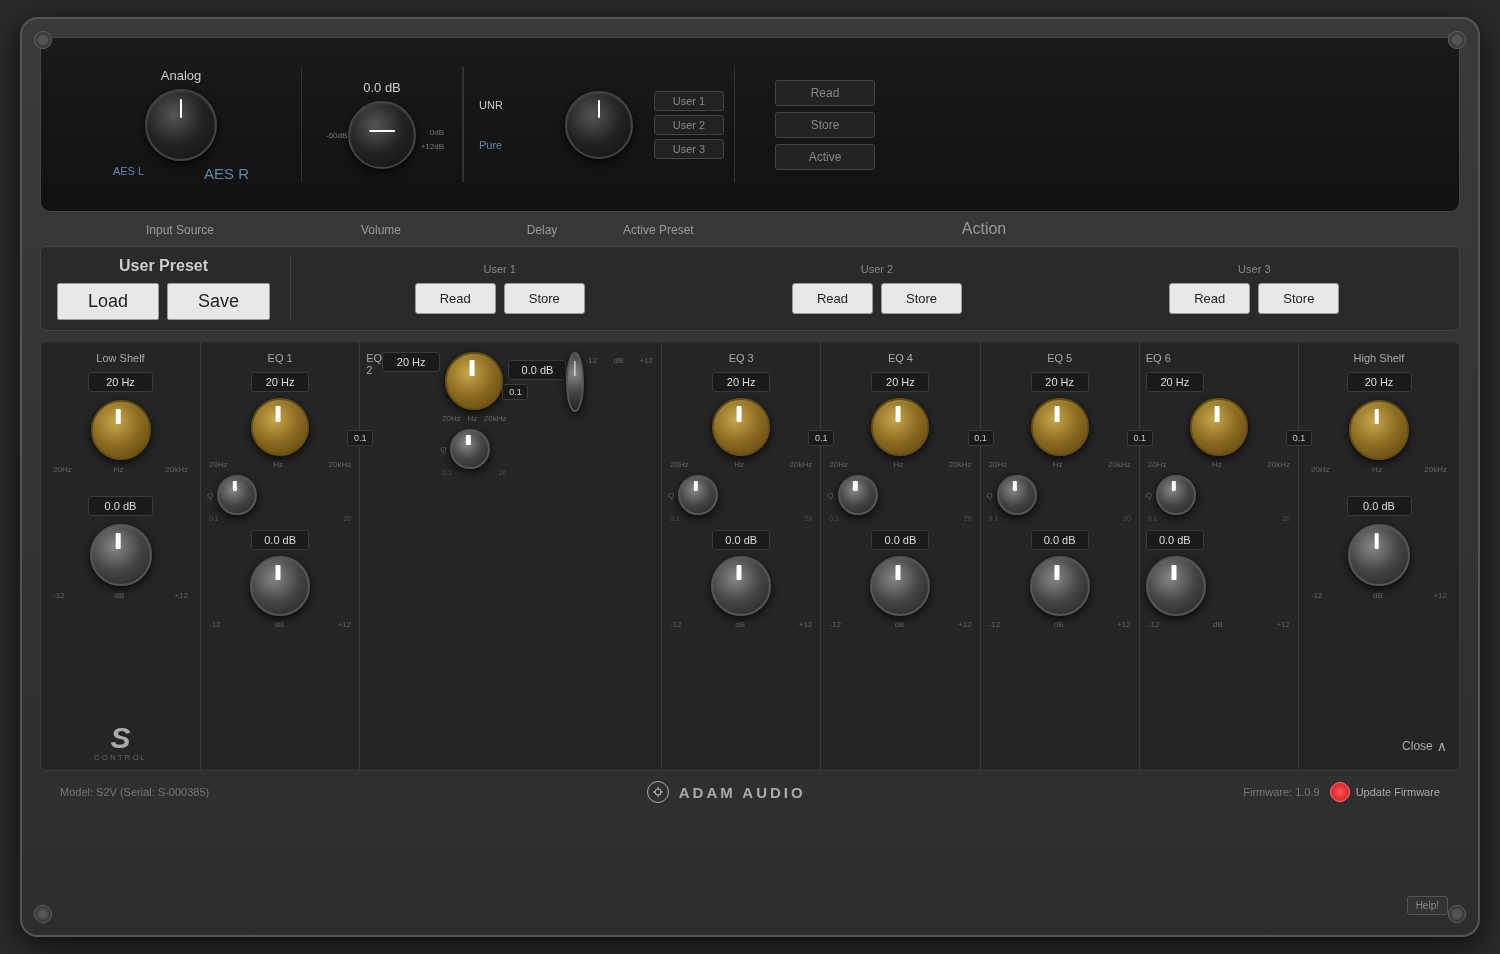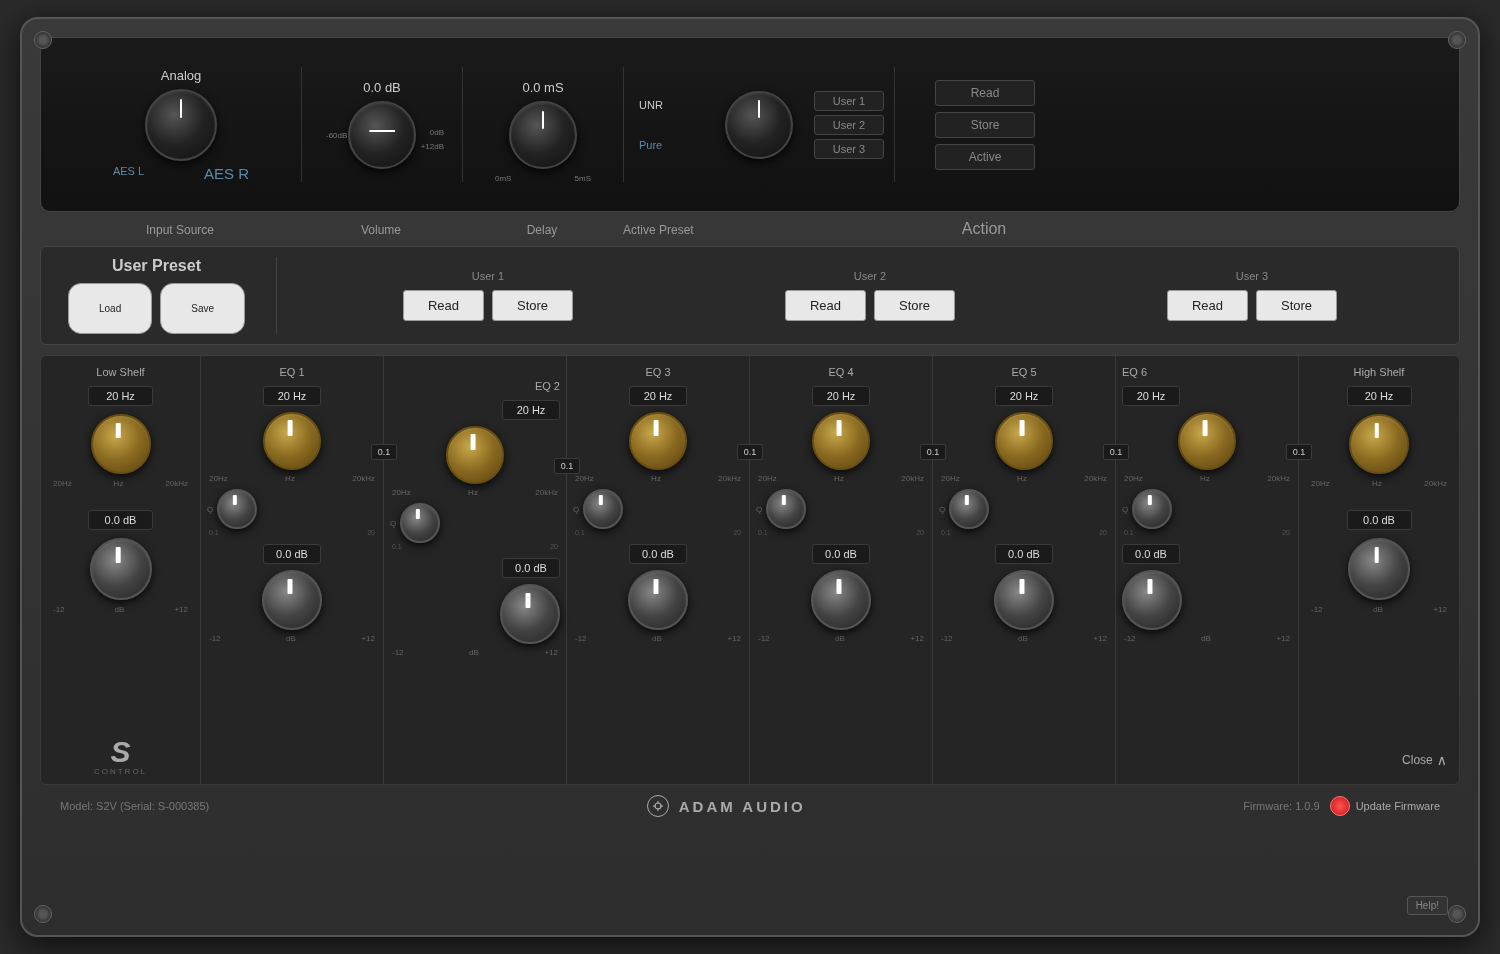--- a/index.html
+++ b/index.html
@@ -120,23 +120,23 @@
       font-weight: bold;
     }
     .preset-btn-row {
       display: flex;
       gap: 8px;
     }
     .preset-action-btn {
       background: #e8e8e8;
       border: 1px solid #999;
       color: #222;
-      font-size: 10px;
-      padding: 19px 30px;
-      border-radius: 13px;
+      font-size: 18px;
+      padding: 7px 30px;
+      border-radius: 2px;
       cursor: pointer;
       font-weight: 500;
     }
     .user-slots {
       display: flex;
       flex: 1;
       justify-content: space-around;
       padding-left: 20px;
     }
     .user-slot {
@@ -247,30 +247,20 @@
           <div>0dB</div>
         </div>
         <div style="position:absolute;right:-28px;top:60%;color:#777;font-size:8px;">
           <div>+12dB</div>
         </div>
       </div>
     </div>
 
     <div class="section-divider-v"></div>
 
-    <div style="display:flex;flex-direction:column;align-items:center;justify-content:center;width:160px;height:100%;">
-      <span style="color:#ccc;font-size:13px;margin-bottom:6px;">0.0 mS</span>
-      <div style="position:relative;display:flex;align-items:center;justify-content:center;">
-        <div class="knob knob-dark" style="width:68px;height:68px;">
-          <div class="knob-line"></div>
-        </div>
-        <div style="position:absolute;left:-14px;bottom:-14px;color:#777;font-size:8px;">0mS</div>
-        <div style="position:absolute;right:-14px;bottom:-14px;color:#777;font-size:8px;">5mS</div>
-      </div>
-    </div>
 
     <div class="section-divider-v"></div>
 
     <div style="display:flex;align-items:center;justify-content:center;width:270px;height:100%;position:relative;">
       <div style="display:flex;flex-direction:column;gap:28px;position:absolute;left:15px;">
         <span style="color:#ccc;font-size:11px;">UNR</span>
         <span style="color:#5a8aaa;font-size:11px;">Pure</span>
       </div>
       <div style="display:flex;flex-direction:column;align-items:center;">
         <div class="knob knob-dark" style="width:68px;height:68px;">
@@ -414,21 +404,21 @@
         <div class="knob knob-silver" style="width:60px;height:60px;position:relative;">
           <div class="knob-line" style="background:#fff;top:12%;height:28%;left:46%;width:9%;"></div>
         </div>
         <div style="display:flex;justify-content:space-between;width:100%;padding:2px 2px;margin-top:2px;">
           <span style="color:#666;font-size:8px;">-12</span>
           <span style="color:#666;font-size:8px;">dB</span>
           <span style="color:#666;font-size:8px;">+12</span>
         </div>
       </div>
 
-      <div style="display:flex;flex-direction:column;align-items:flex-end;padding:24px 6px 8px;border-right:1px solid #3a3a3a;flex:1;">
+      <div style="display:flex;align-items:flex-start;padding:10px 6px 8px;border-right:1px solid #3a3a3a;flex:1;">
         <span style="color:#aaa;font-size:11px;margin-bottom:8px;font-weight:500;">EQ 2</span>
         <div style="background:#1a1a1a;border:1px solid #3a3a3a;color:#ddd;font-size:11px;padding:3px 8px;border-radius:3px;margin-bottom:6px;min-width:58px;text-align:center;">20 Hz</div>
         <div style="position:relative;display:flex;flex-direction:column;align-items:center;width:100%;">
           <div class="knob knob-gold" style="width:58px;height:58px;position:relative;">
             <div class="knob-line" style="background:#fff;top:12%;height:28%;left:46%;width:9%;"></div>
           </div>
           <div style="display:flex;justify-content:space-between;width:100%;padding:2px 2px;margin-top:2px;position:relative;">
             <span style="color:#666;font-size:8px;">20Hz</span>
             <span style="color:#666;font-size:8px;">Hz</span>
             <span style="color:#666;font-size:8px;">20kHz</span>

